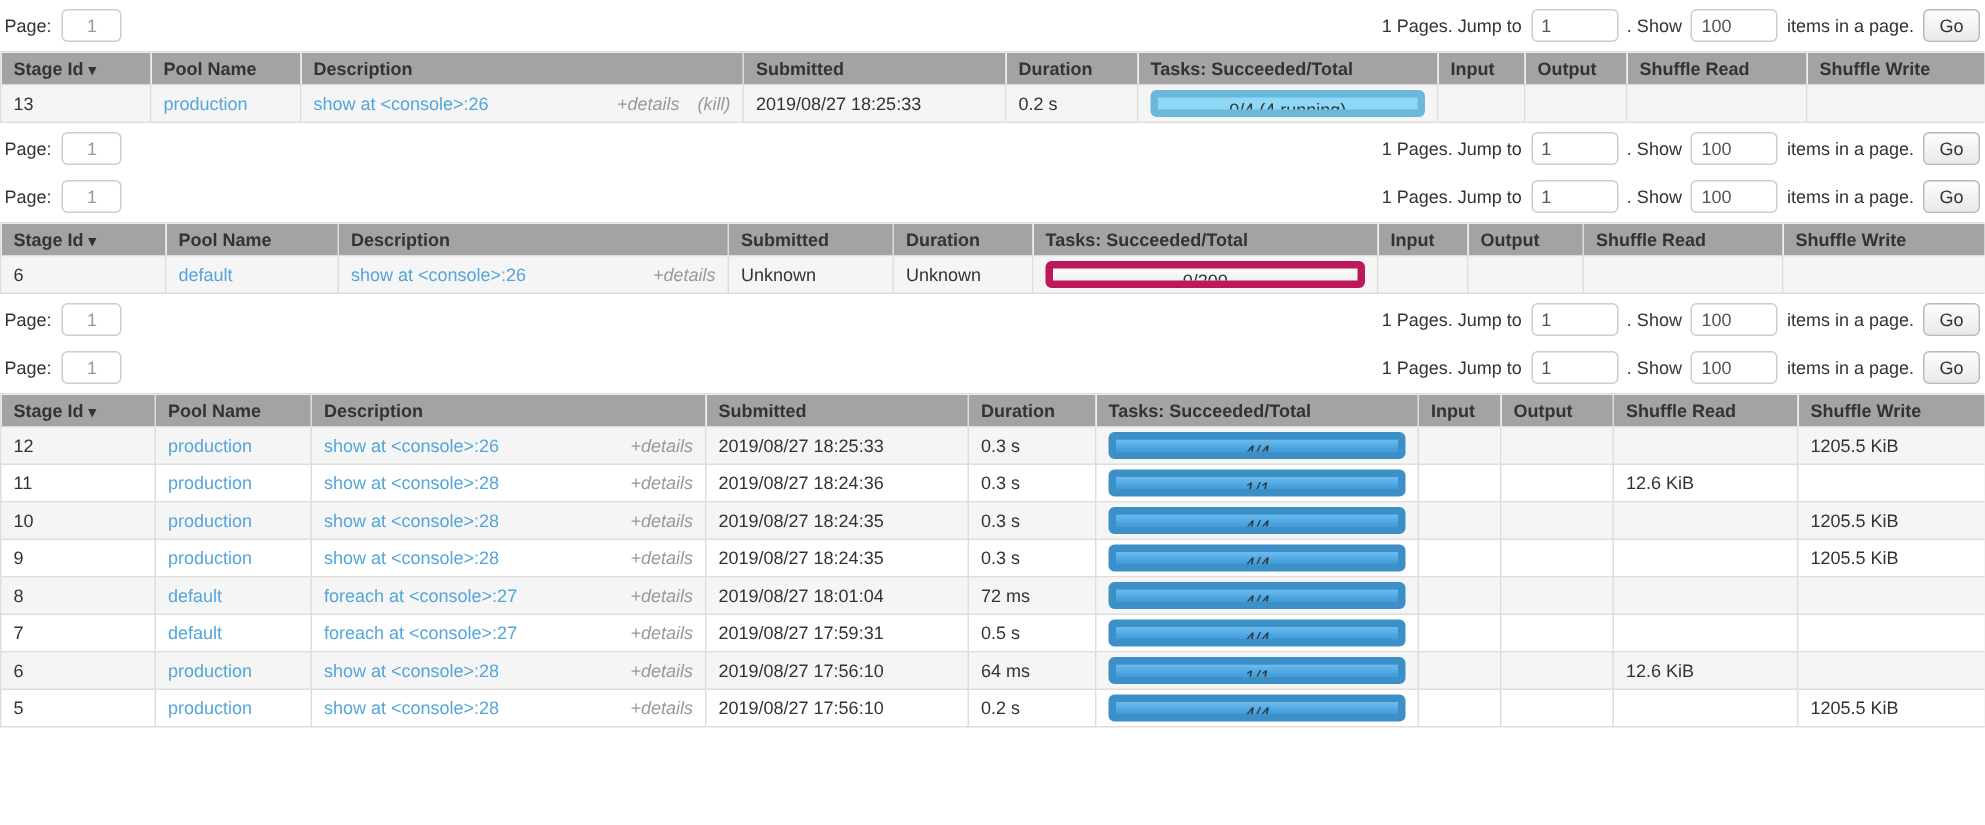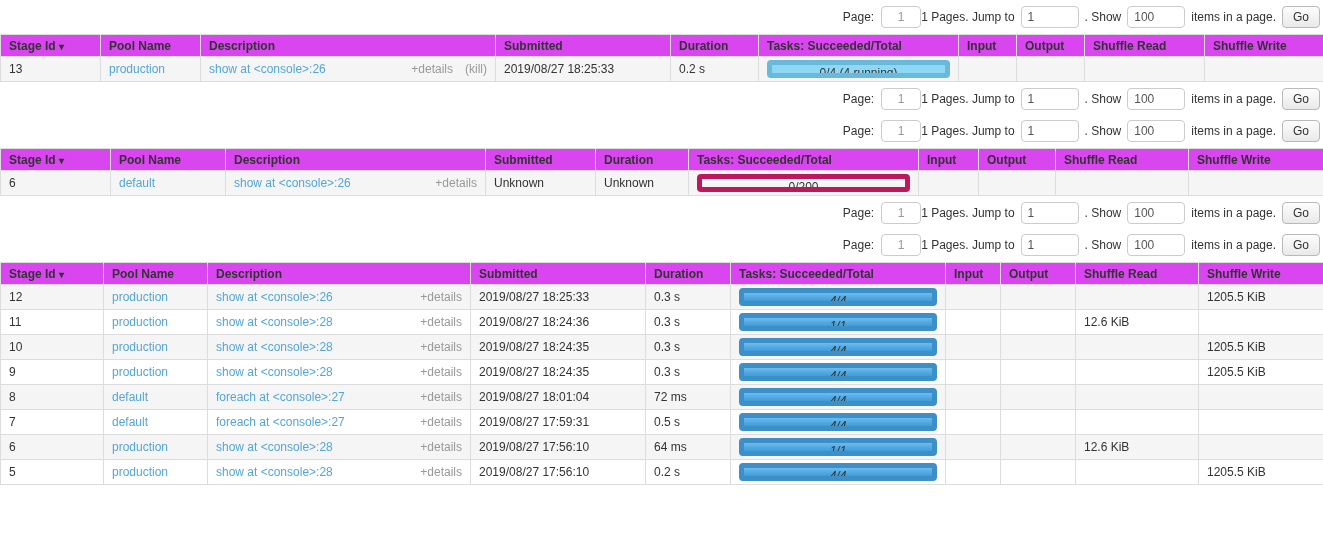--- a/index.html
+++ b/index.html
@@ -8,21 +8,21 @@
     width:1323px; height:550px; overflow:hidden;
     background:#ffffff; color:#333;
     font-family:"Liberation Sans", sans-serif; font-size:12px;
   }
   .section-title {
     color:#1b83c8; font-weight:bold; font-size:16px; line-height:18px;
     margin:2px 0 4px 2px; cursor:pointer;
   }
   .section-title .arrow { font-size:11px; margin-right:5px; vertical-align:1px; }
   .pager-row {
-    display:flex; justify-content:flex-end; align-items:center;
+    display:flex; justify-content:space-between; align-items:center;
     margin:5px 3px; height:24px;
   }
   .page-left { display:flex; align-items:center; gap:7px; }
   .page-input {
     width:40px; height:22px; border:1px solid #ccc; border-radius:4px;
     text-align:center; color:#999; font-size:12px;
     font-family:"Liberation Sans", sans-serif;
   }
   .pager-right { display:flex; align-items:center; gap:6px; }
   .jump-input {
@@ -34,24 +34,24 @@
     border:1px solid #b9b9b9; border-radius:4px;
     background:linear-gradient(#fdfdfd,#e9e9e9);
     padding:3px 10px; font-size:12px; color:#333; cursor:pointer;
     font-family:"Liberation Sans", sans-serif;
   }
   table { border-collapse:collapse; width:1323px; table-layout:fixed; margin:2px 0; }
   th, td {
     border:1px solid #dddddd; padding:3px 8px; font-size:12px;
     text-align:left; white-space:nowrap; overflow:hidden; height:22px;
   }
-  th { font-weight:bold; color:#333; background:#d946ef; cursor:pointer; }
+  th { font-weight:bold; color:#333; background:#a3a3a3; cursor:pointer; }
   tr.striped td { background:#f5f5f5; }
   a { color:#54a6d8; text-decoration:none; cursor:pointer; }
-  .gray { color:#999; cursor:pointer; }
+  .gray { color:#999; cursor:pointer;font-style:italic; }
   .desc-cell { display:flex; justify-content:space-between; align-items:center; }
   .desc-right { display:flex; gap:12px; }
   .sort-arrow { font-size:10px; }
   .progress {
     position:relative; height:18px; line-height:16px; border-radius:4px;
     text-align:center; font-size:12px; color:#333; overflow:hidden;
     border:5px solid #be185d; background:linear-gradient(#fcfcfc,#f1f1f1);
   }
   .progress.p-full   { background:linear-gradient(#6cbcee,#3f9bda); border-color:#3d8fc7;font-style:italic; }
   .progress.p-running{ background:#8ed8f6; border-color:#6ab8da; }

